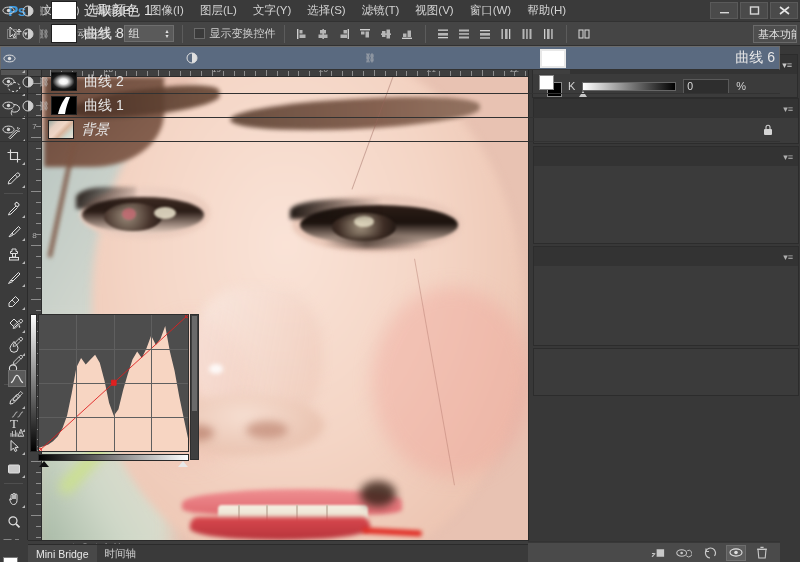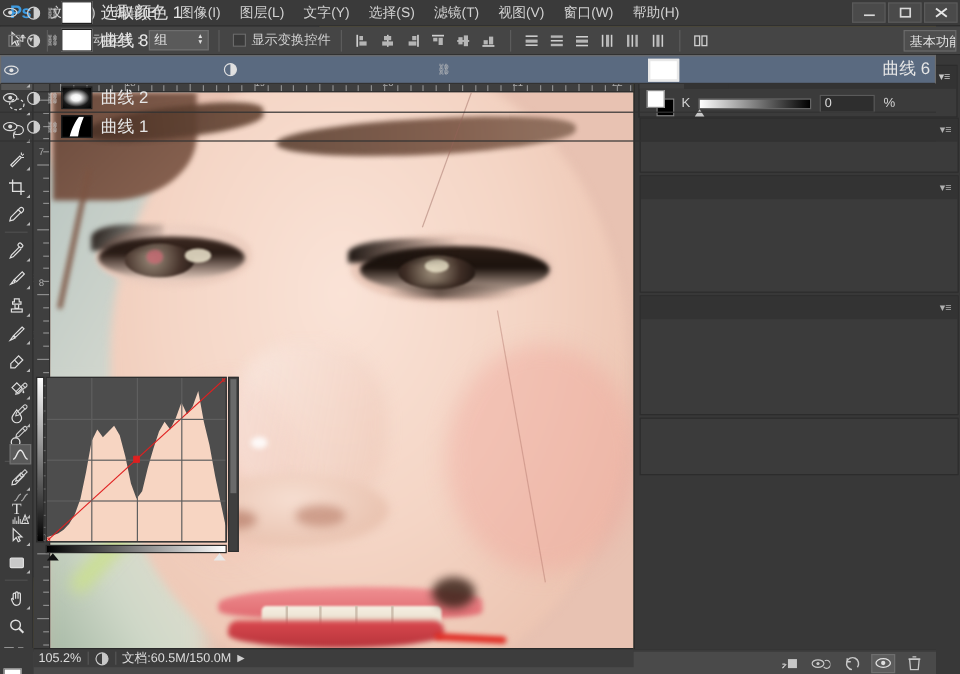--- a/index.html
+++ b/index.html
@@ -4,21 +4,21 @@
 <style>
   * { box-sizing: border-box; margin:0; padding:0; }
   html,body { width:800px; height:562px; overflow:hidden; }
   body {
     font-family: "Liberation Sans", "DejaVu Sans", sans-serif;
     font-size: 11px;
     background: #333333;
     color: #c8c8c8;
     -webkit-font-smoothing: antialiased;
   }
-  #app { position:relative; width:780px; height:562px; background:#fde047; }
+  #app { position:relative; width:780px; height:562px; background:#be185d; }
 
   
   .menubar {
     position:absolute; left:0; top:0; width:800px; height:22px;
     background:#3a3a3a; display:flex; align-items:center;
     border-bottom:1px solid #2a2a2a;
   }
   .ps-logo {
     width:34px; text-align:center; color:#3d9ae0; font-weight:bold;
     font-size:15px; font-family:"Liberation Sans",sans-serif; letter-spacing:-0.5px;
@@ -842,20 +842,36 @@
         <span class="thumb" style="background:#000;position:relative;overflow:hidden">
           <svg width="24" height="17" viewBox="0 0 24 17" style="display:block">
               <path d="M14 0 C11 4 8 9 6 17 L13 17 C14 10 16 5 18 0 Z" fill="#ffffff"></path>
             </svg>
         </span>
         <span class="lname">曲线 1</span>
       </div>
 
 
 
+      <div class="lrow">
+        <span class="eye">
+          <svg width="13" height="11" viewBox="0 0 13 11">
+              <ellipse cx="6.5" cy="5.5" rx="5.6" ry="3.4" fill="none" stroke="#d8d8d8" stroke-width="1"></ellipse>
+              <circle cx="6.5" cy="5.5" r="1.7" fill="#d8d8d8"></circle>
+            </svg>
+        </span>
+        <span class="thumb photo-thumb" style="margin-left:26px"></span>
+        <span class="lname" style="font-style:italic">背景</span>
+        <span class="lockico">
+          <svg width="10" height="12" viewBox="0 0 10 12">
+              <rect x="1" y="5" width="8" height="6" rx="1" fill="#d4d4d4"></rect>
+              <path d="M3 5 V3.2 a2 2 0 0 1 4 0 V5" fill="none" stroke="#d4d4d4" stroke-width="1.1"></path>
+            </svg>
+        </span>
+      </div>
     </div>
 
     <div class="lpanel-footer">
       <span class="lf-ico">
         <svg width="14" height="10" viewBox="0 0 14 10">
             <path d="M5.5 5 h3 M4.5 2.2 h-1 a2.8 2.8 0 0 0 0 5.6 h1 M9.5 2.2 h1 a2.8 2.8 0 0 1 0 5.6 h-1" fill="none" stroke="#c9c9c9" stroke-width="1.2"></path>
           </svg>
       </span>
       <span class="lf-ico" style="font-family:'Liberation Serif',serif;font-style:italic;font-size:12px">fx.</span>
       <span class="lf-ico">
@@ -1055,14 +1071,18 @@
     <span>
       <svg width="12" height="12" viewBox="0 0 12 12">
           <circle cx="6" cy="6" r="5" fill="none" stroke="#c8c8c8" stroke-width="1"></circle>
           <path d="M6 1 A5 5 0 0 1 6 11 Z" fill="#c8c8c8"></path>
         </svg>
     </span>
     <span class="st-sep"></span>
     <span class="docinfo">文档:60.5M/150.0M</span>
     <span class="arrowr">▶</span>
   </div>
+  <div class="bottom-tabs">
+    <div class="btab active">Mini Bridge</div>
+    <div class="btab">时间轴</div>
+  </div>
 
 </div>
 
 </body></html>

